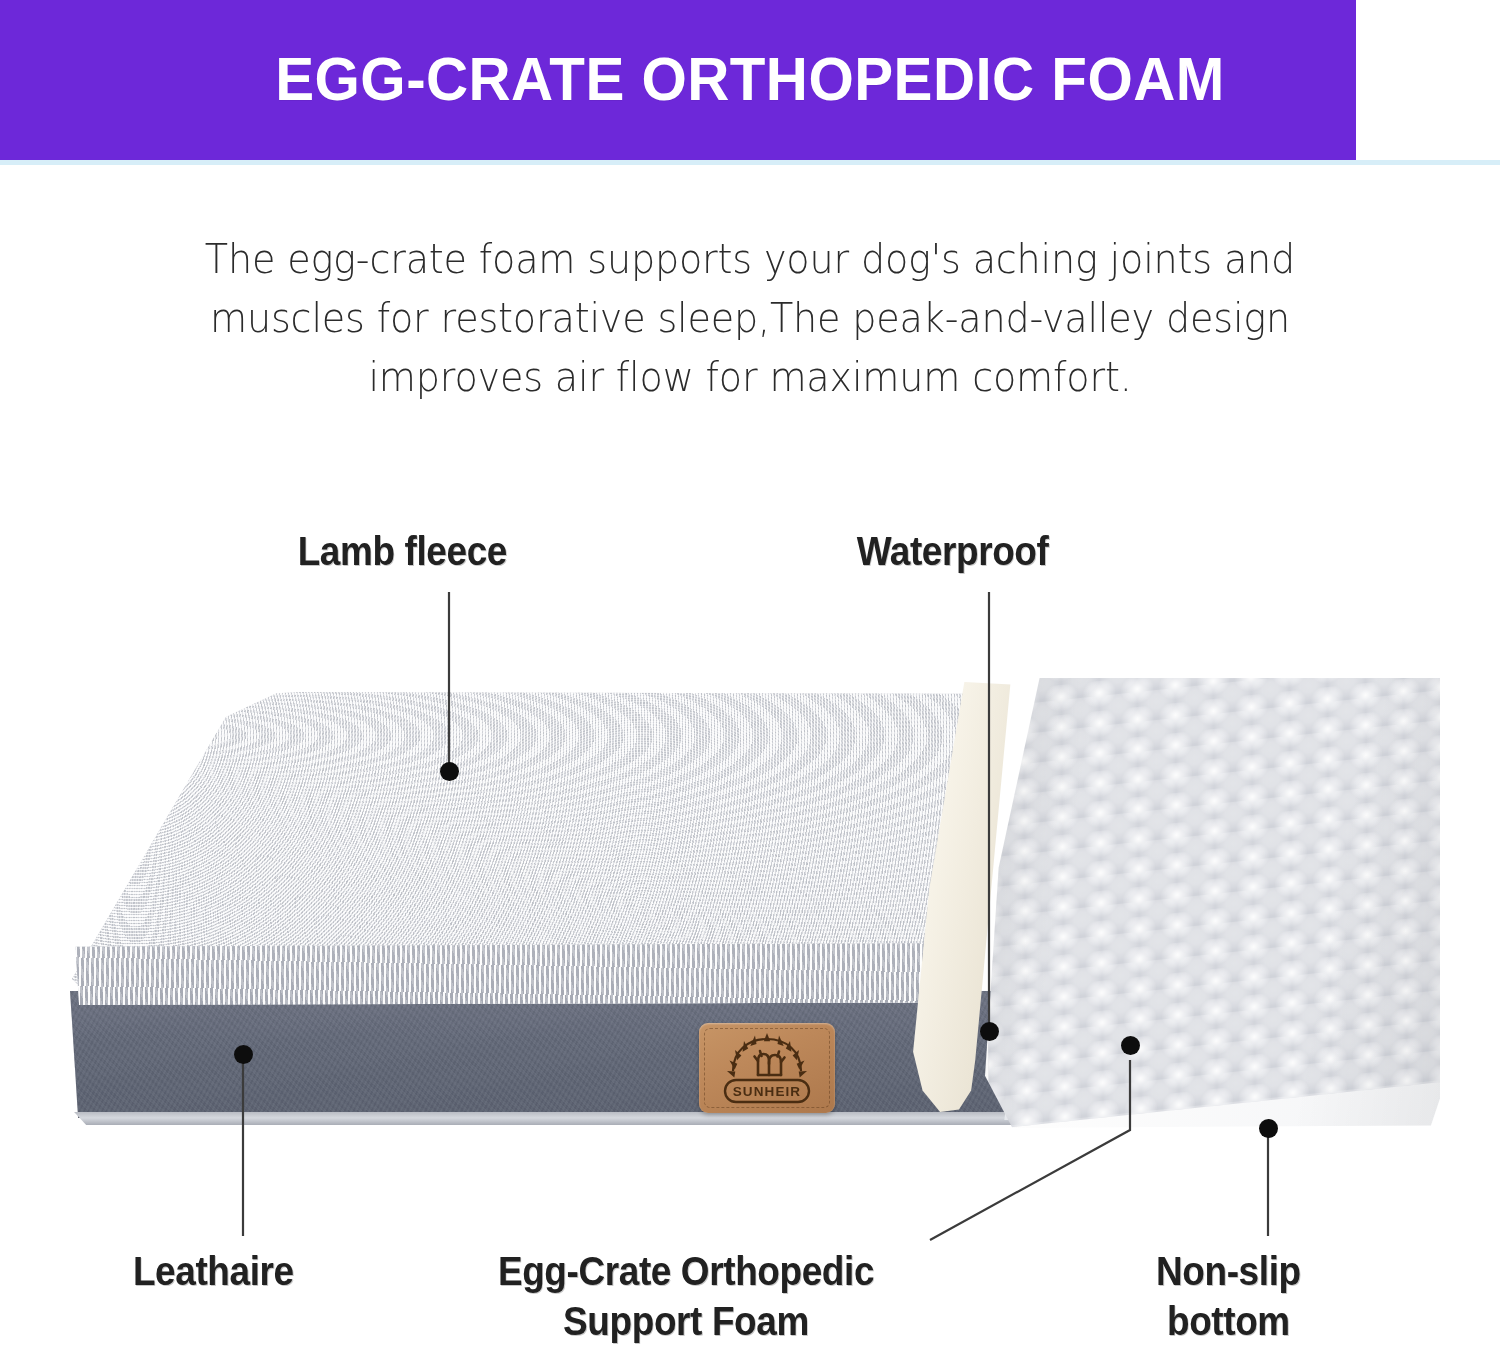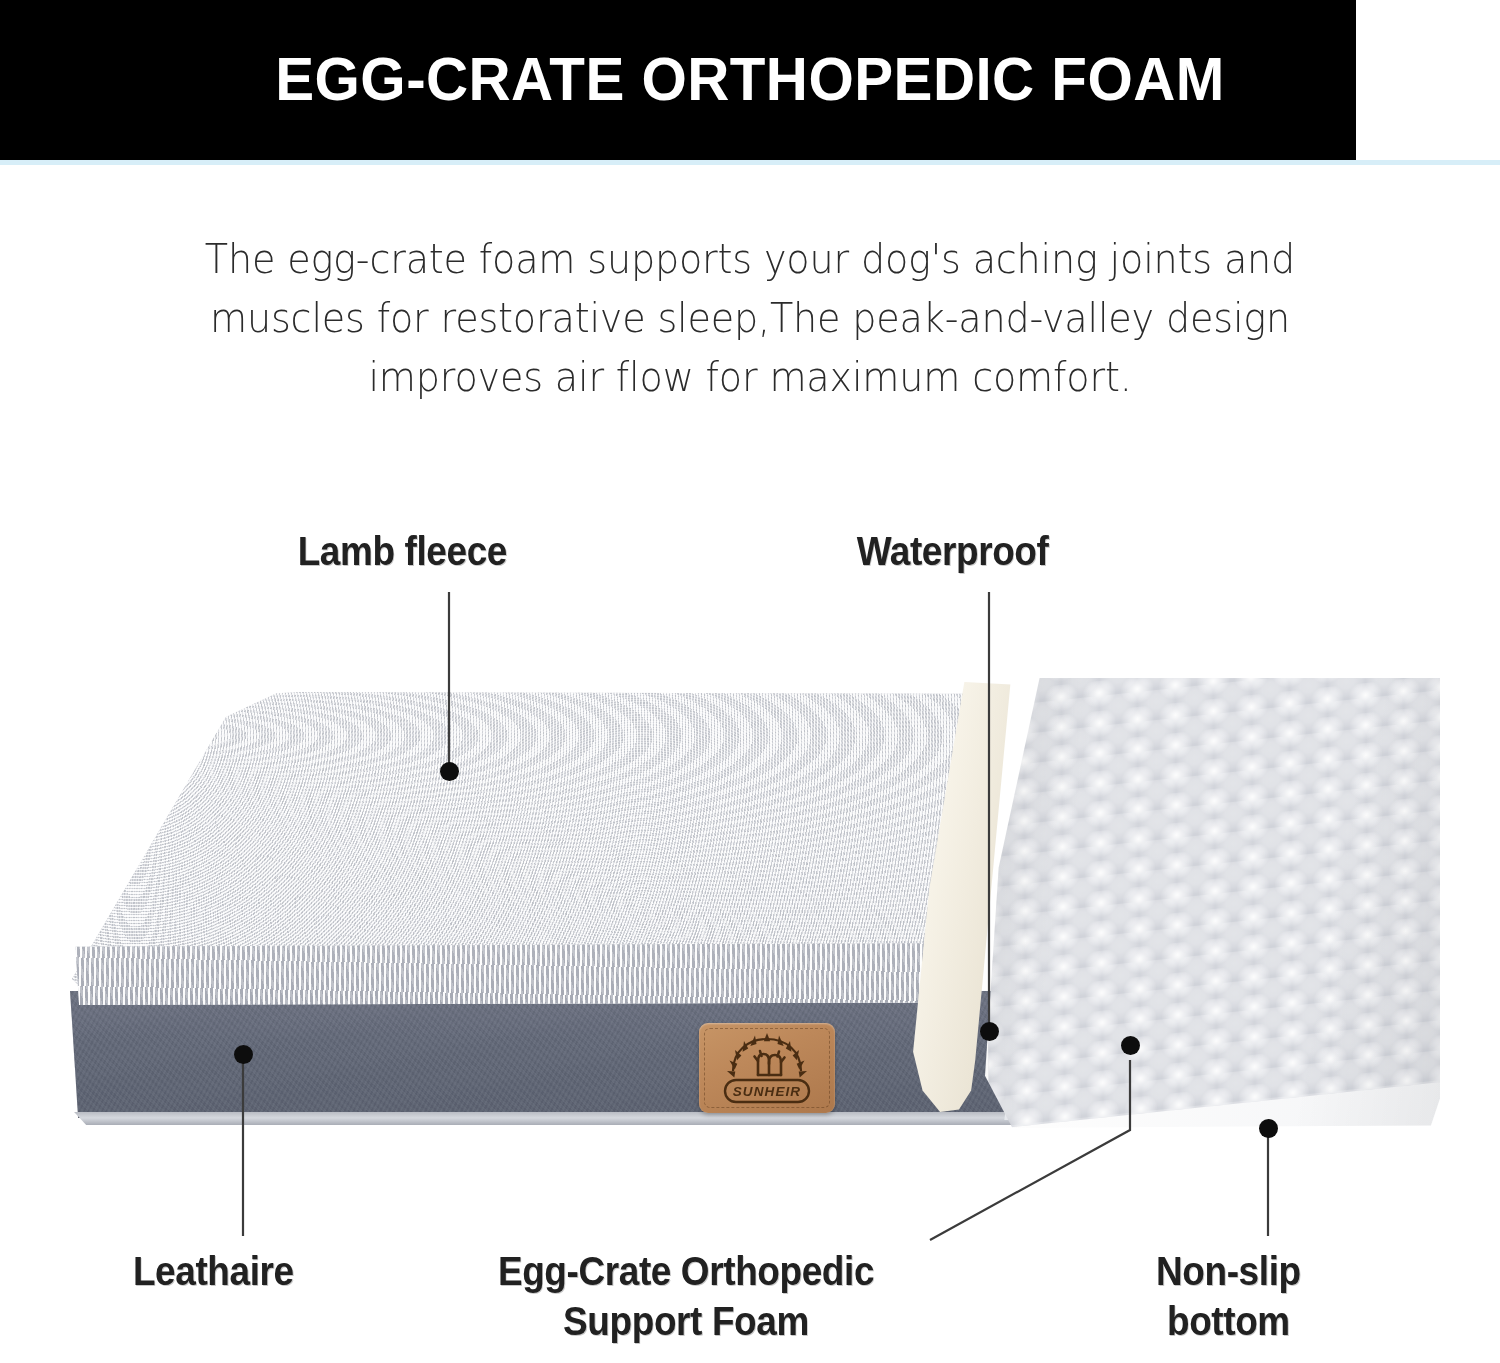--- a/index.html
+++ b/index.html
@@ -6,21 +6,21 @@
   * { margin:0; padding:0; box-sizing:border-box; }
   html,body{ background:#ffffff; }
   body{
     width:1500px; height:1363px; position:relative; overflow:hidden;
     font-family:"Liberation Sans", sans-serif;
   }
 
   
   .banner{
     position:absolute; left:0; top:0; width:1356px; height:160px;
-    background:#000000;
+    background:#6d28d9;
   }
   .banner-title{
     position:absolute; left:0; top:44px; width:1500px;
     text-align:center; color:#ffffff;
     font-family:"Liberation Sans", sans-serif;
     font-weight:bold; font-size:62px; line-height:70px;
     letter-spacing:0.5px;
     transform:scaleX(0.94); transform-origin:center;
     text-shadow:0 1px 0 rgba(0,0,0,0.05);
   }
@@ -159,21 +159,20 @@
     background:linear-gradient(180deg,#ffffff 0%, #f6f7f9 55%, #e6e8ec 100%);
     clip-path:polygon(3% 10%, 100% 2%, 99% 100%, 1% 100%);
   }
 
   
   .patch{
     position:absolute; left:699px; top:1023px; width:136px; height:90px;
     background:linear-gradient(155deg,#c79566 0%, #bd885a 40%, #ad784c 100%);
     border-radius:9px;
     box-shadow:0 2px 4px rgba(0,0,0,0.25), inset 0 1px 2px rgba(255,255,255,0.35);
-    font-style:italic;
   }
   .patch::before{
     content:""; position:absolute; left:5px; top:5px; right:5px; bottom:5px;
     border:1px dashed rgba(90,55,25,0.45); border-radius:6px;
   }
   .patch-logo{ position:absolute; left:0; top:0; width:136px; height:90px; }
 </style>
 </head>
 <body>
 

